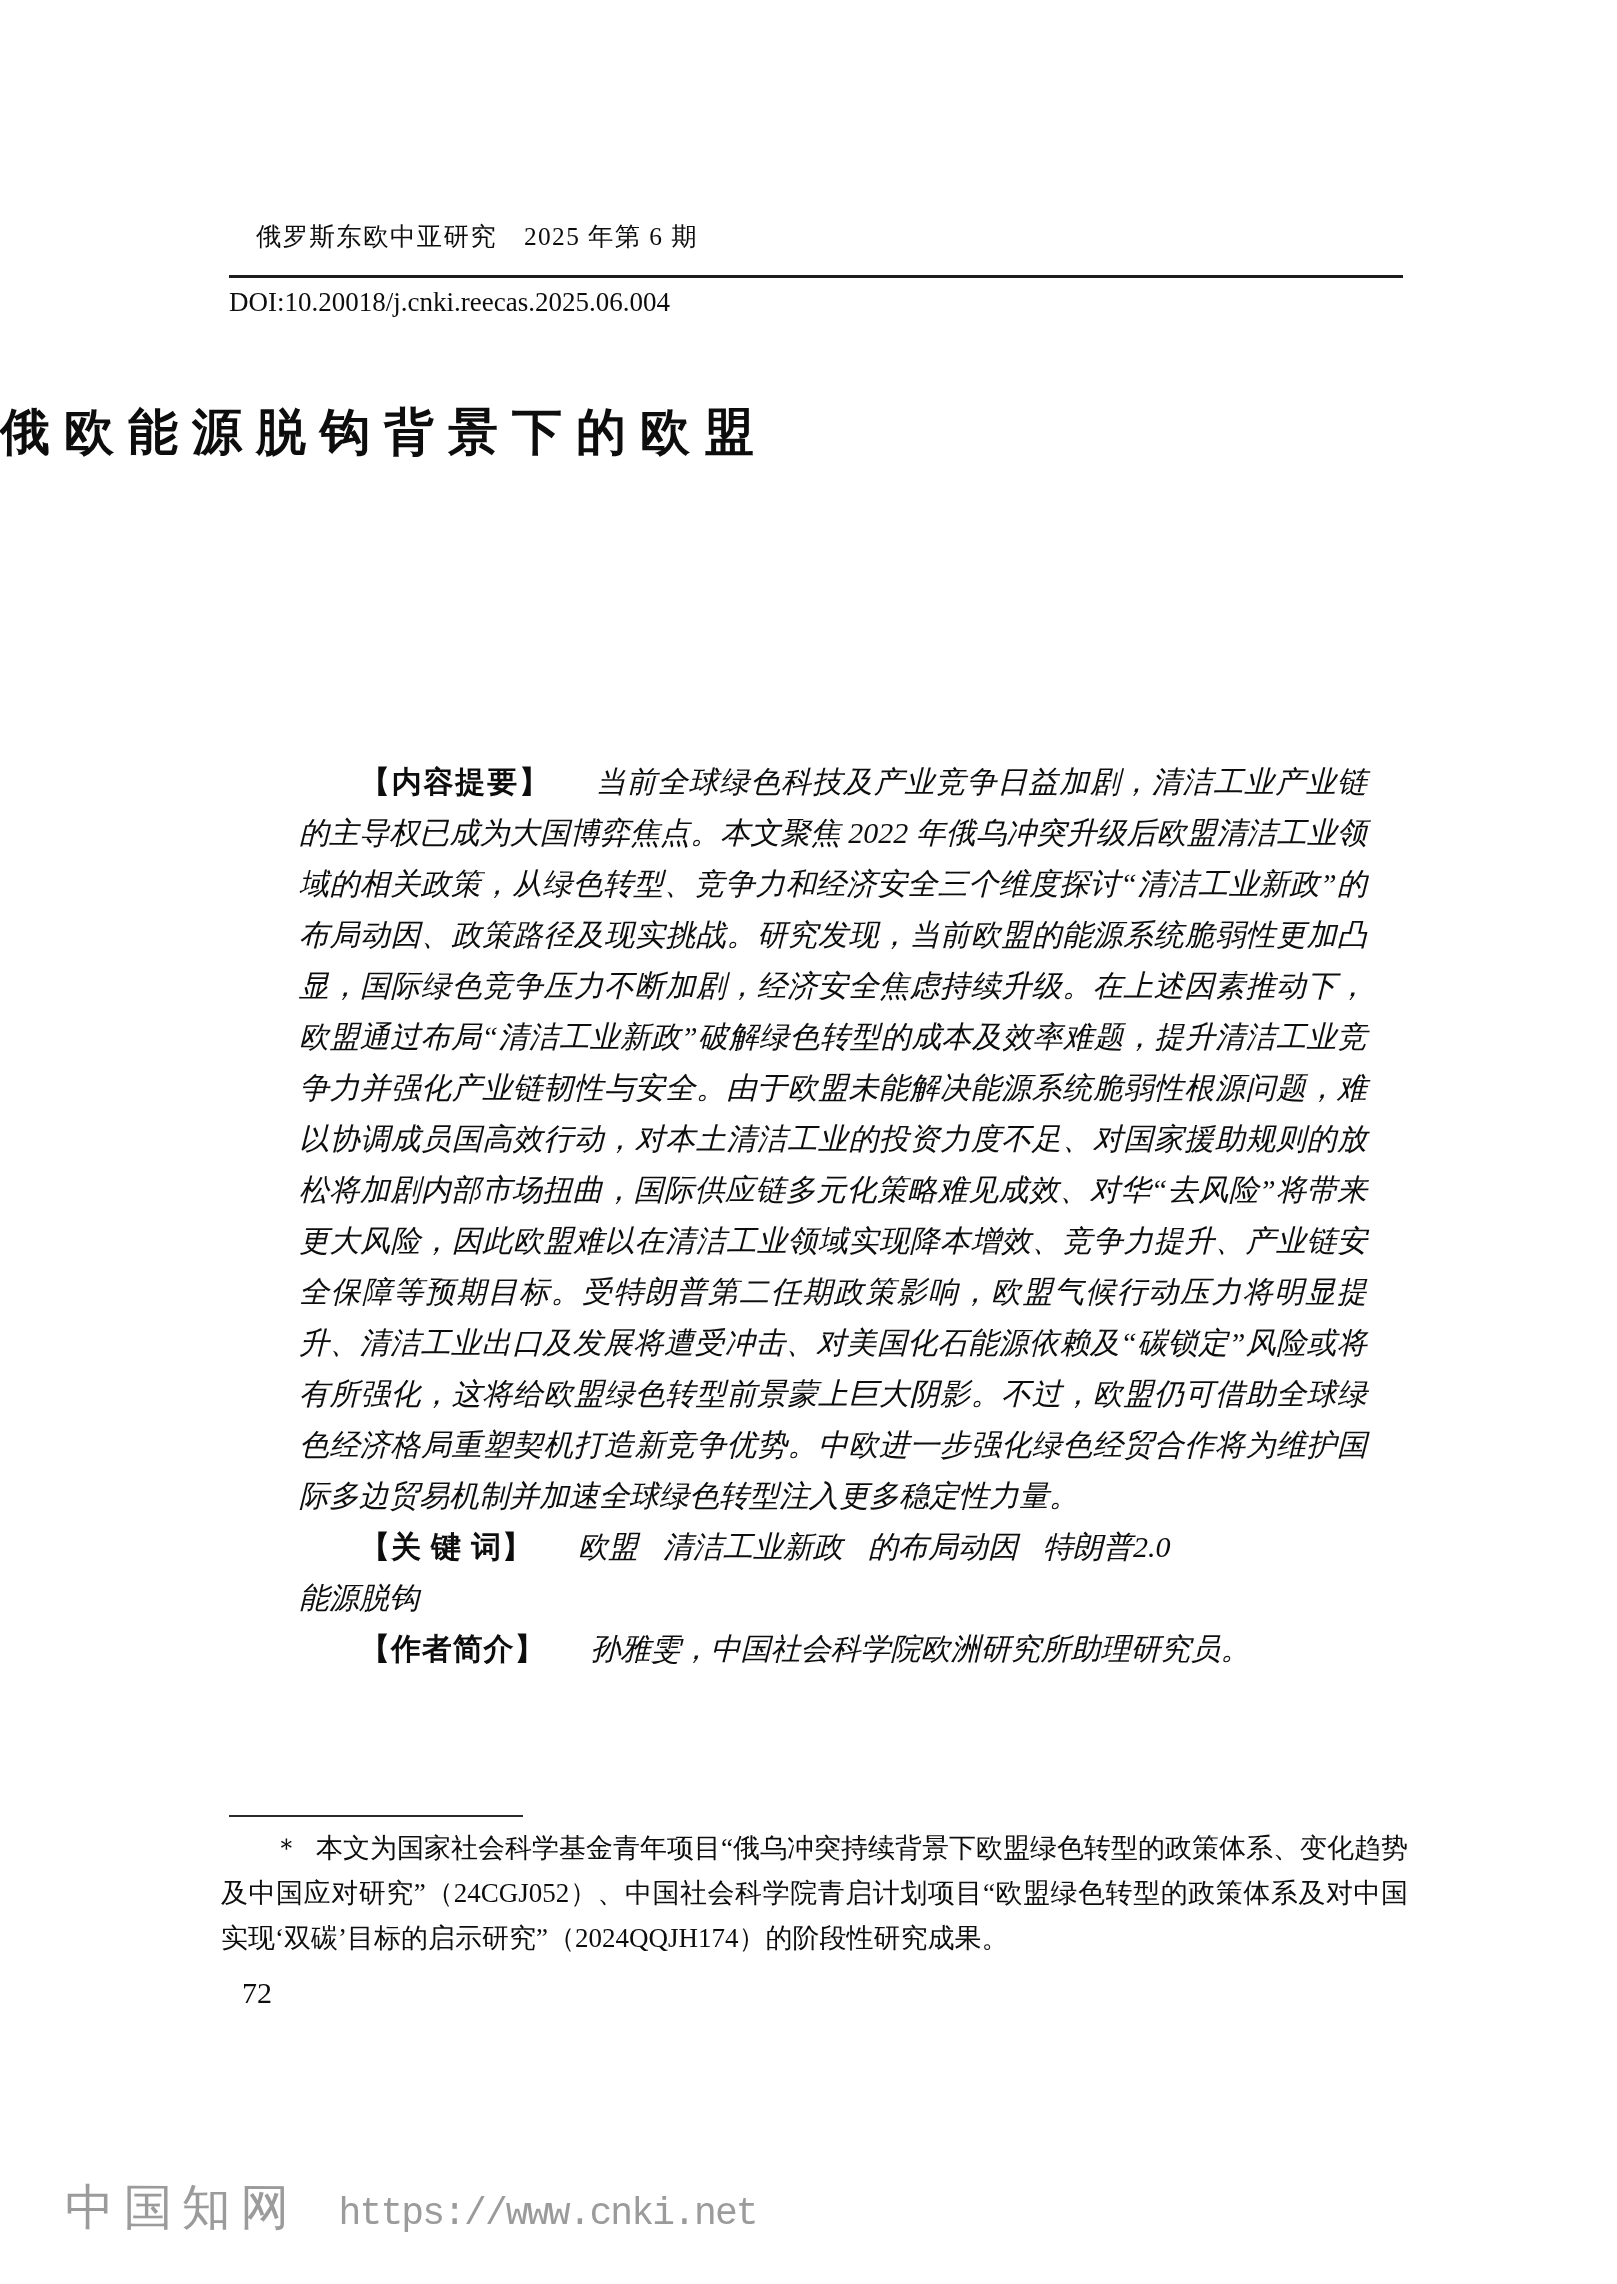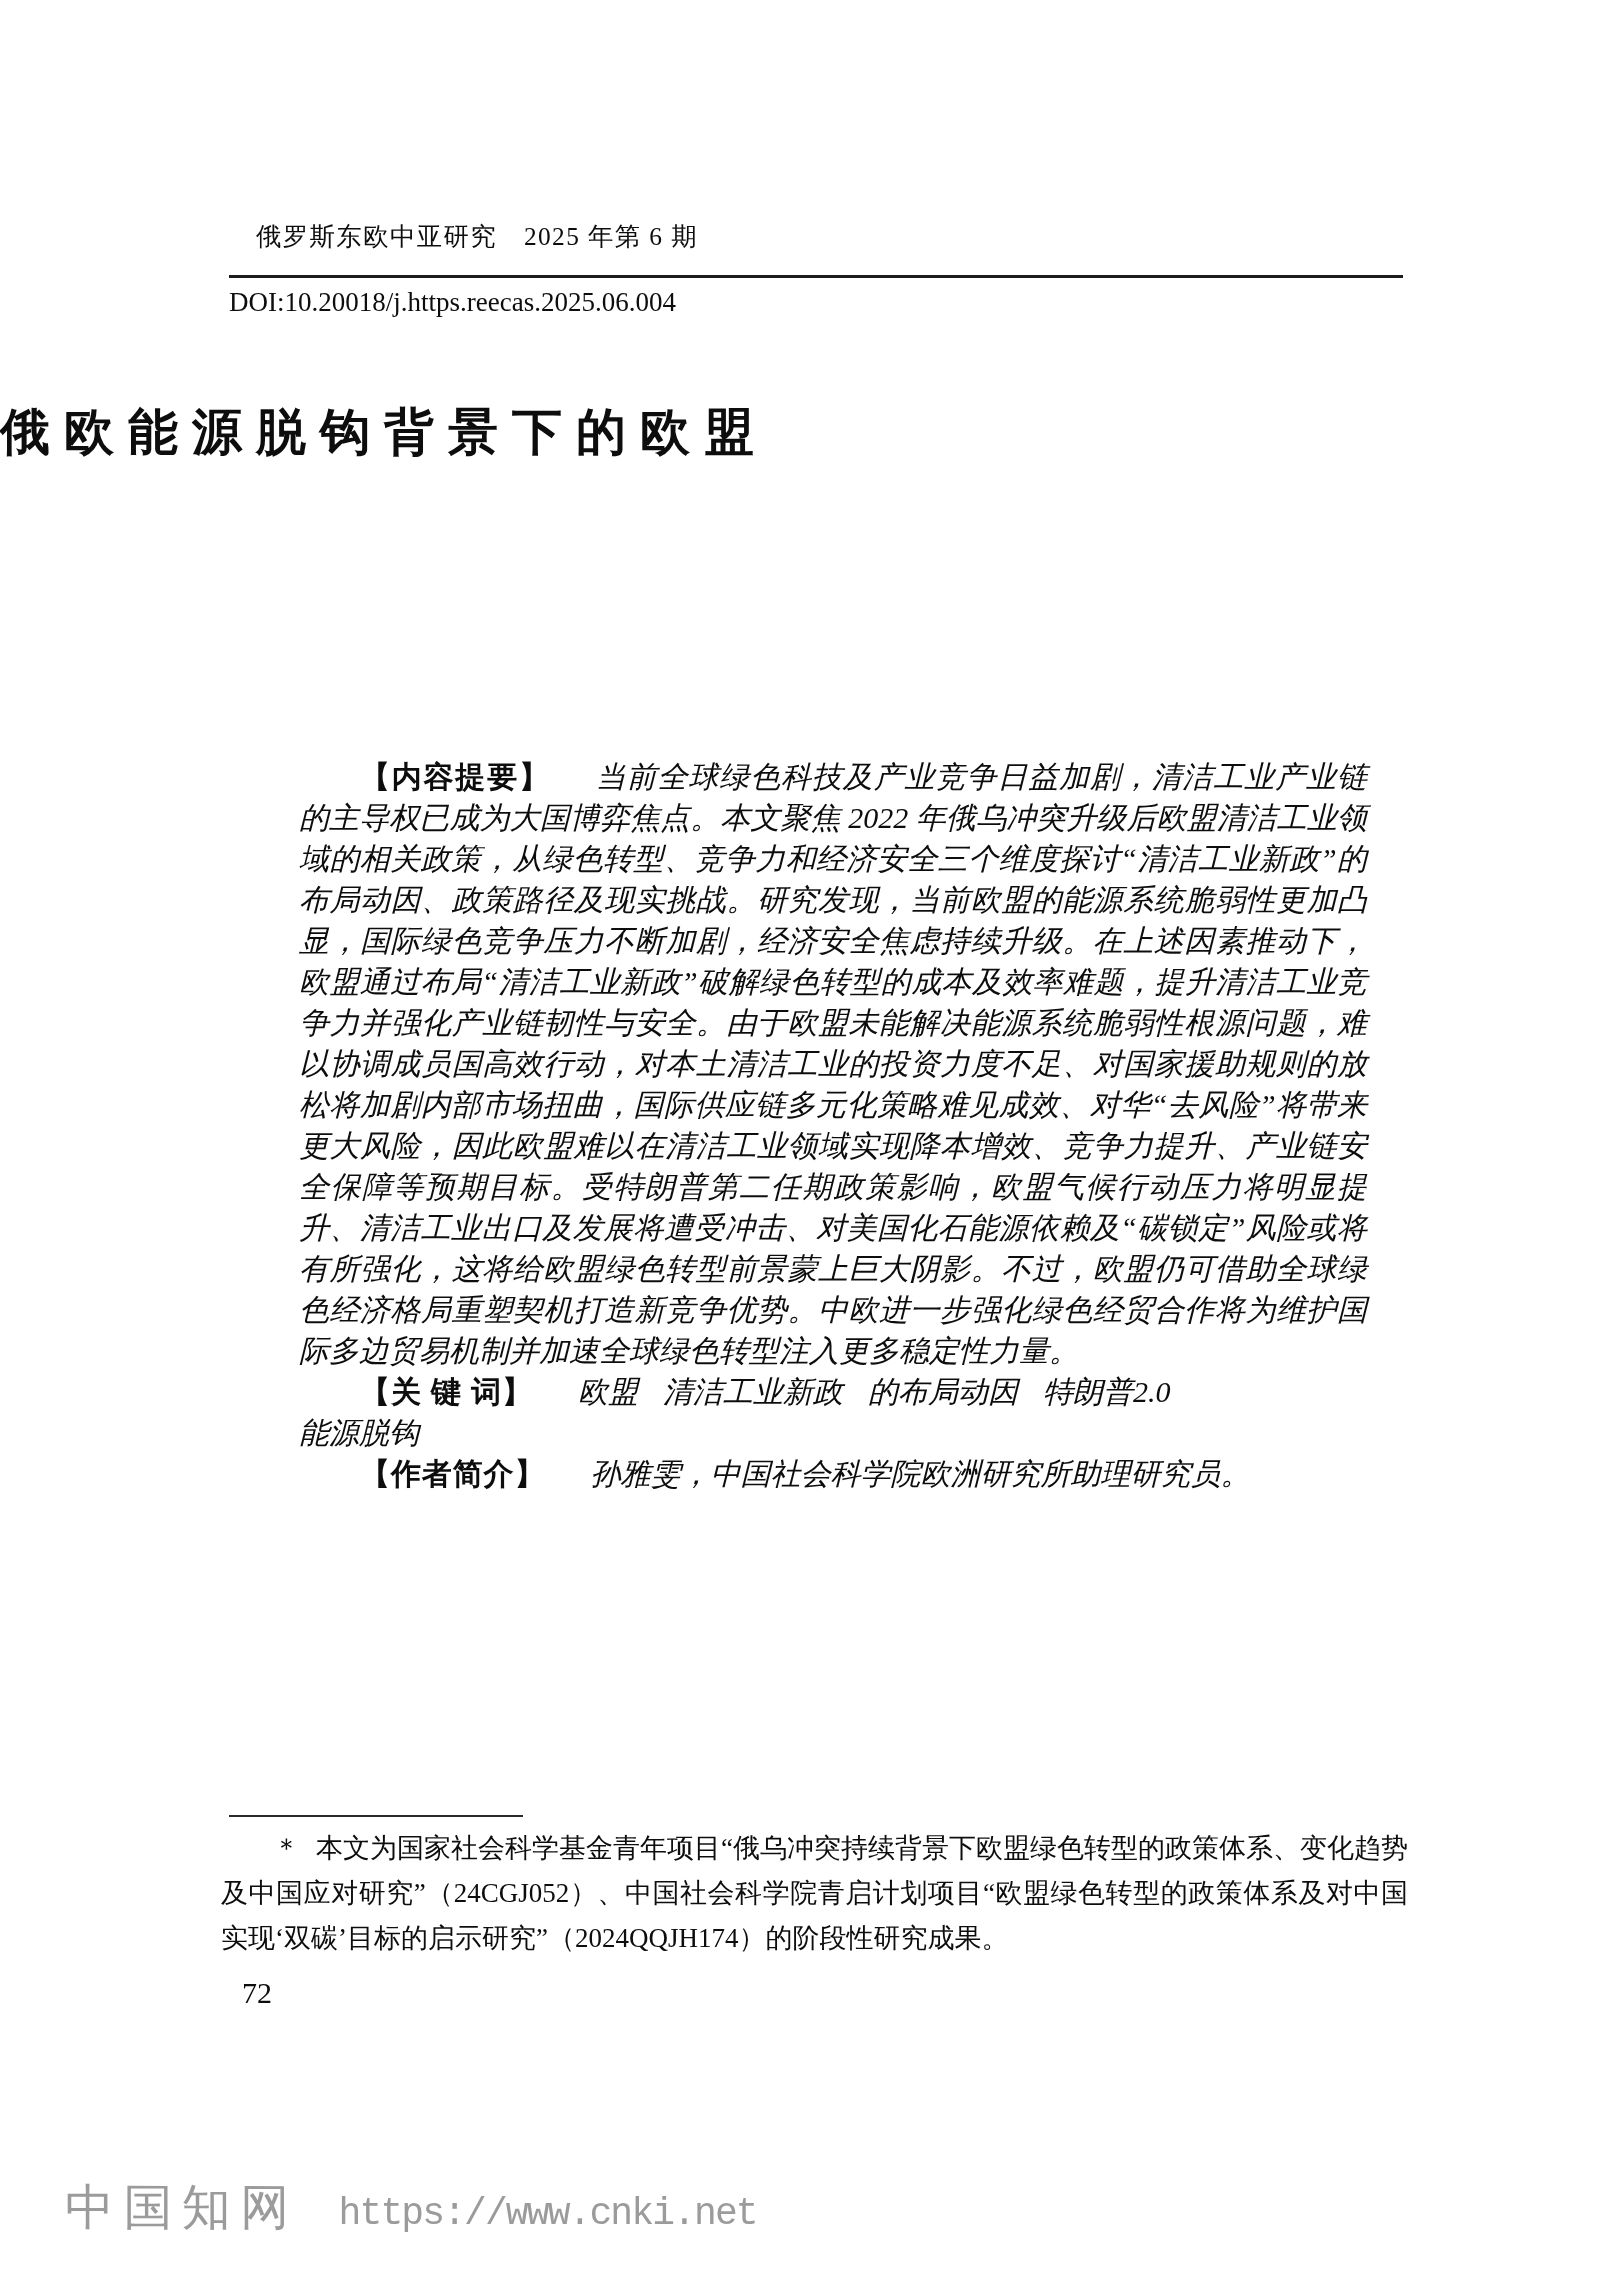--- a/index.html
+++ b/index.html
@@ -38,21 +38,21 @@
     font-size:27px; letter-spacing:0; vertical-align:super; line-height:0;
   }
 
   .author-name {
     position:absolute; left:0; top:648px; width:100%;
     text-align:center; font-size:32px; letter-spacing:7.5px;
   }
 
   .content-col {
     position:absolute; left:299px; top:756px; width:1068px;
-    font-size:30px; line-height:41px;
+    font-size:30px; line-height:51px;
   }
   .abstract-p {
     margin:0; text-align:justify; text-indent:61px;
   }
   .inline-label {
     font-style:normal; font-weight:700; letter-spacing:0.9px;
     font-family:"Liberation Sans","DejaVu Sans",sans-serif;
     margin-right:45px;
   }
   .kw-line1 { margin:0; text-indent:61px; white-space:nowrap; }
@@ -90,21 +90,21 @@
 </style>
 </head>
 <body>
 
 <div class="page" style="color: rgb(13, 13, 13);">
 
   <div class="journal-header song">俄罗斯东欧中亚研究　2025 年第 6 期</div>
 
   <hr class="header-rule" style="background: rgb(28, 28, 28);">
 
-  <div class="doi song">DOI:10.20018/j.https.reecas.2025.06.004</div>
+  <div class="doi song">DOI:10.20018/j.cnki.reecas.2025.06.004</div>
 
   <div class="title-block hei">
     <div>俄欧能源脱钩背景下的欧盟</div>
   </div>
 
 
   <div class="content-col">
 
     <p class="abstract-p kai"><span class="inline-label">【内容提要】</span><span>当前全球绿色科技及产业竞争日益加剧，清洁工业产业链的主导权已成为大国博弈焦点。本文聚焦 2022 年俄乌冲突升级后欧盟清洁工业领域的相关政策，从绿色转型、竞争力和经济安全三个维度探讨“清洁工业新政”的布局动因、政策路径及现实挑战。研究发现，当前欧盟的能源系统脆弱性更加凸显，国际绿色竞争压力不断加剧，经济安全焦虑持续升级。在上述因素推动下，欧盟通过布局“清洁工业新政”破解绿色转型的成本及效率难题，提升清洁工业竞争力并强化产业链韧性与安全。由于欧盟未能解决能源系统脆弱性根源问题，难以协调成员国高效行动，对本土清洁工业的投资力度不足、对国家援助规则的放松将加剧内部市场扭曲，国际供应链多元化策略难见成效、对华“去风险”将带来更大风险，因此欧盟难以在清洁工业领域实现降本增效、竞争力提升、产业链安全保障等预期目标。受特朗普第二任期政策影响，欧盟气候行动压力将明显提升、清洁工业出口及发展将遭受冲击、对美国化石能源依赖及“碳锁定”风险或将有所强化，这将给欧盟绿色转型前景蒙上巨大阴影。不过，欧盟仍可借助全球绿色经济格局重塑契机打造新竞争优势。中欧进一步强化绿色经贸合作将为维护国际多边贸易机制并加速全球绿色转型注入更多稳定性力量。</span></p>
 

